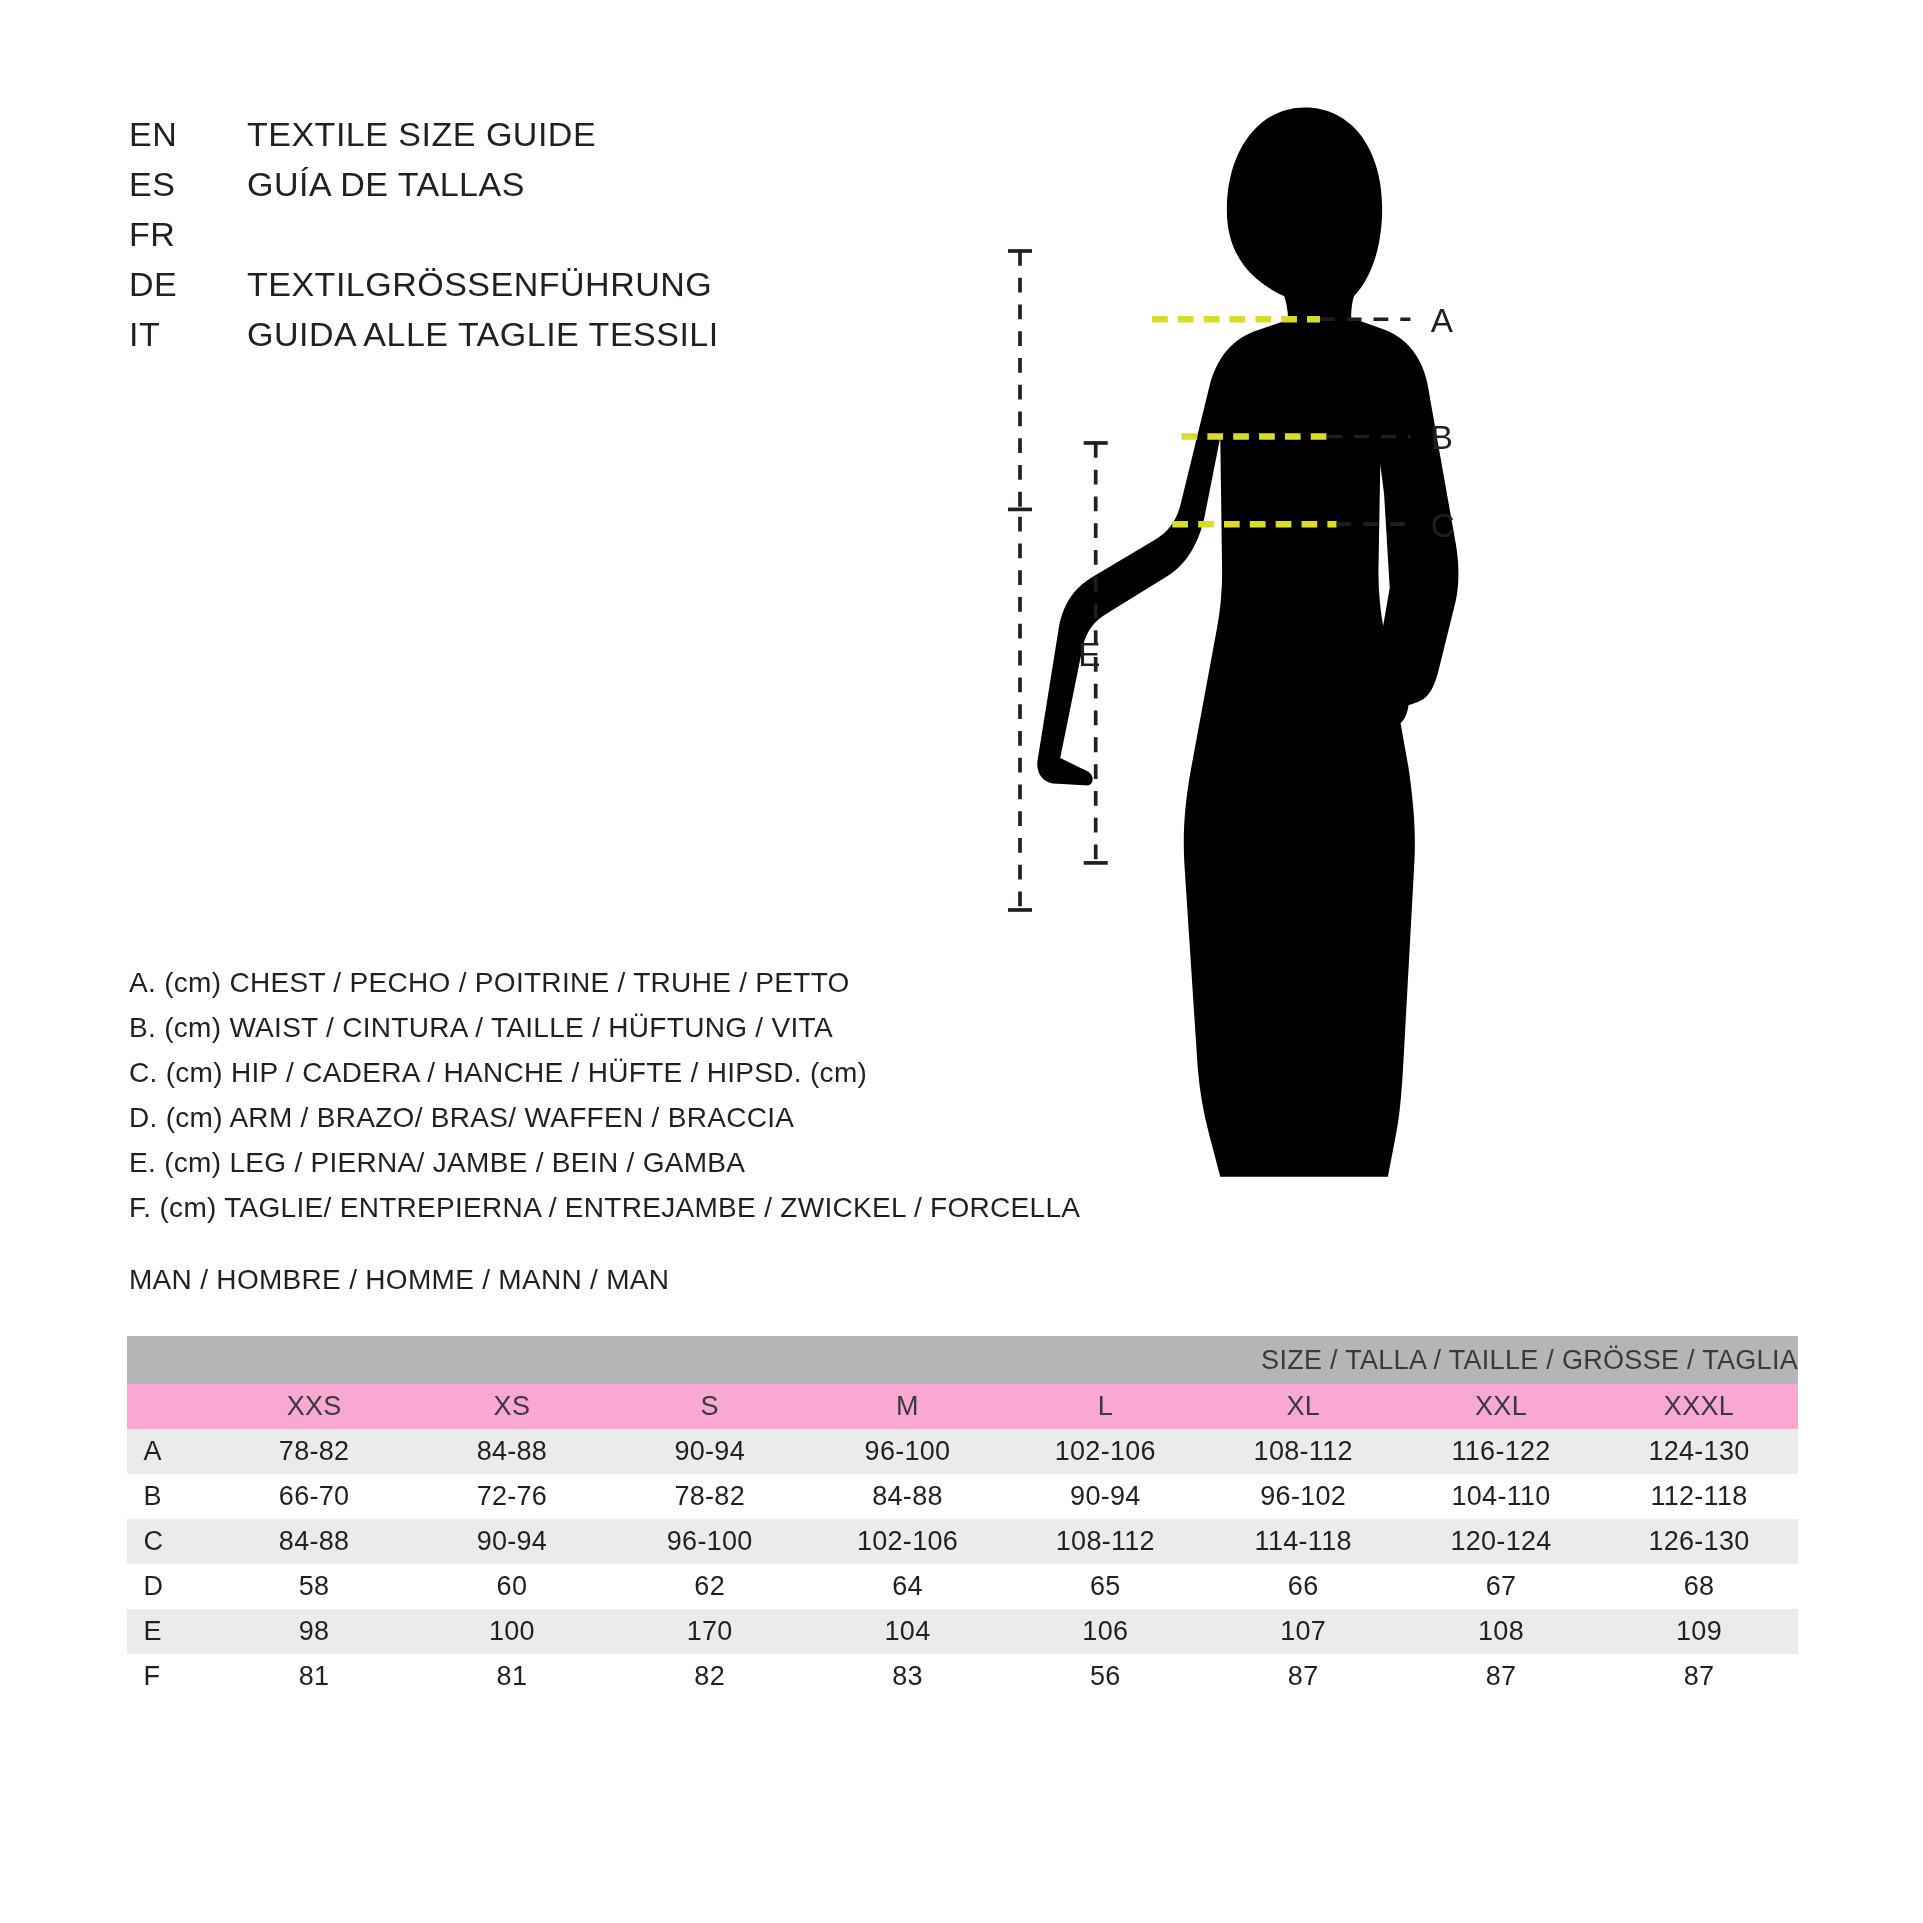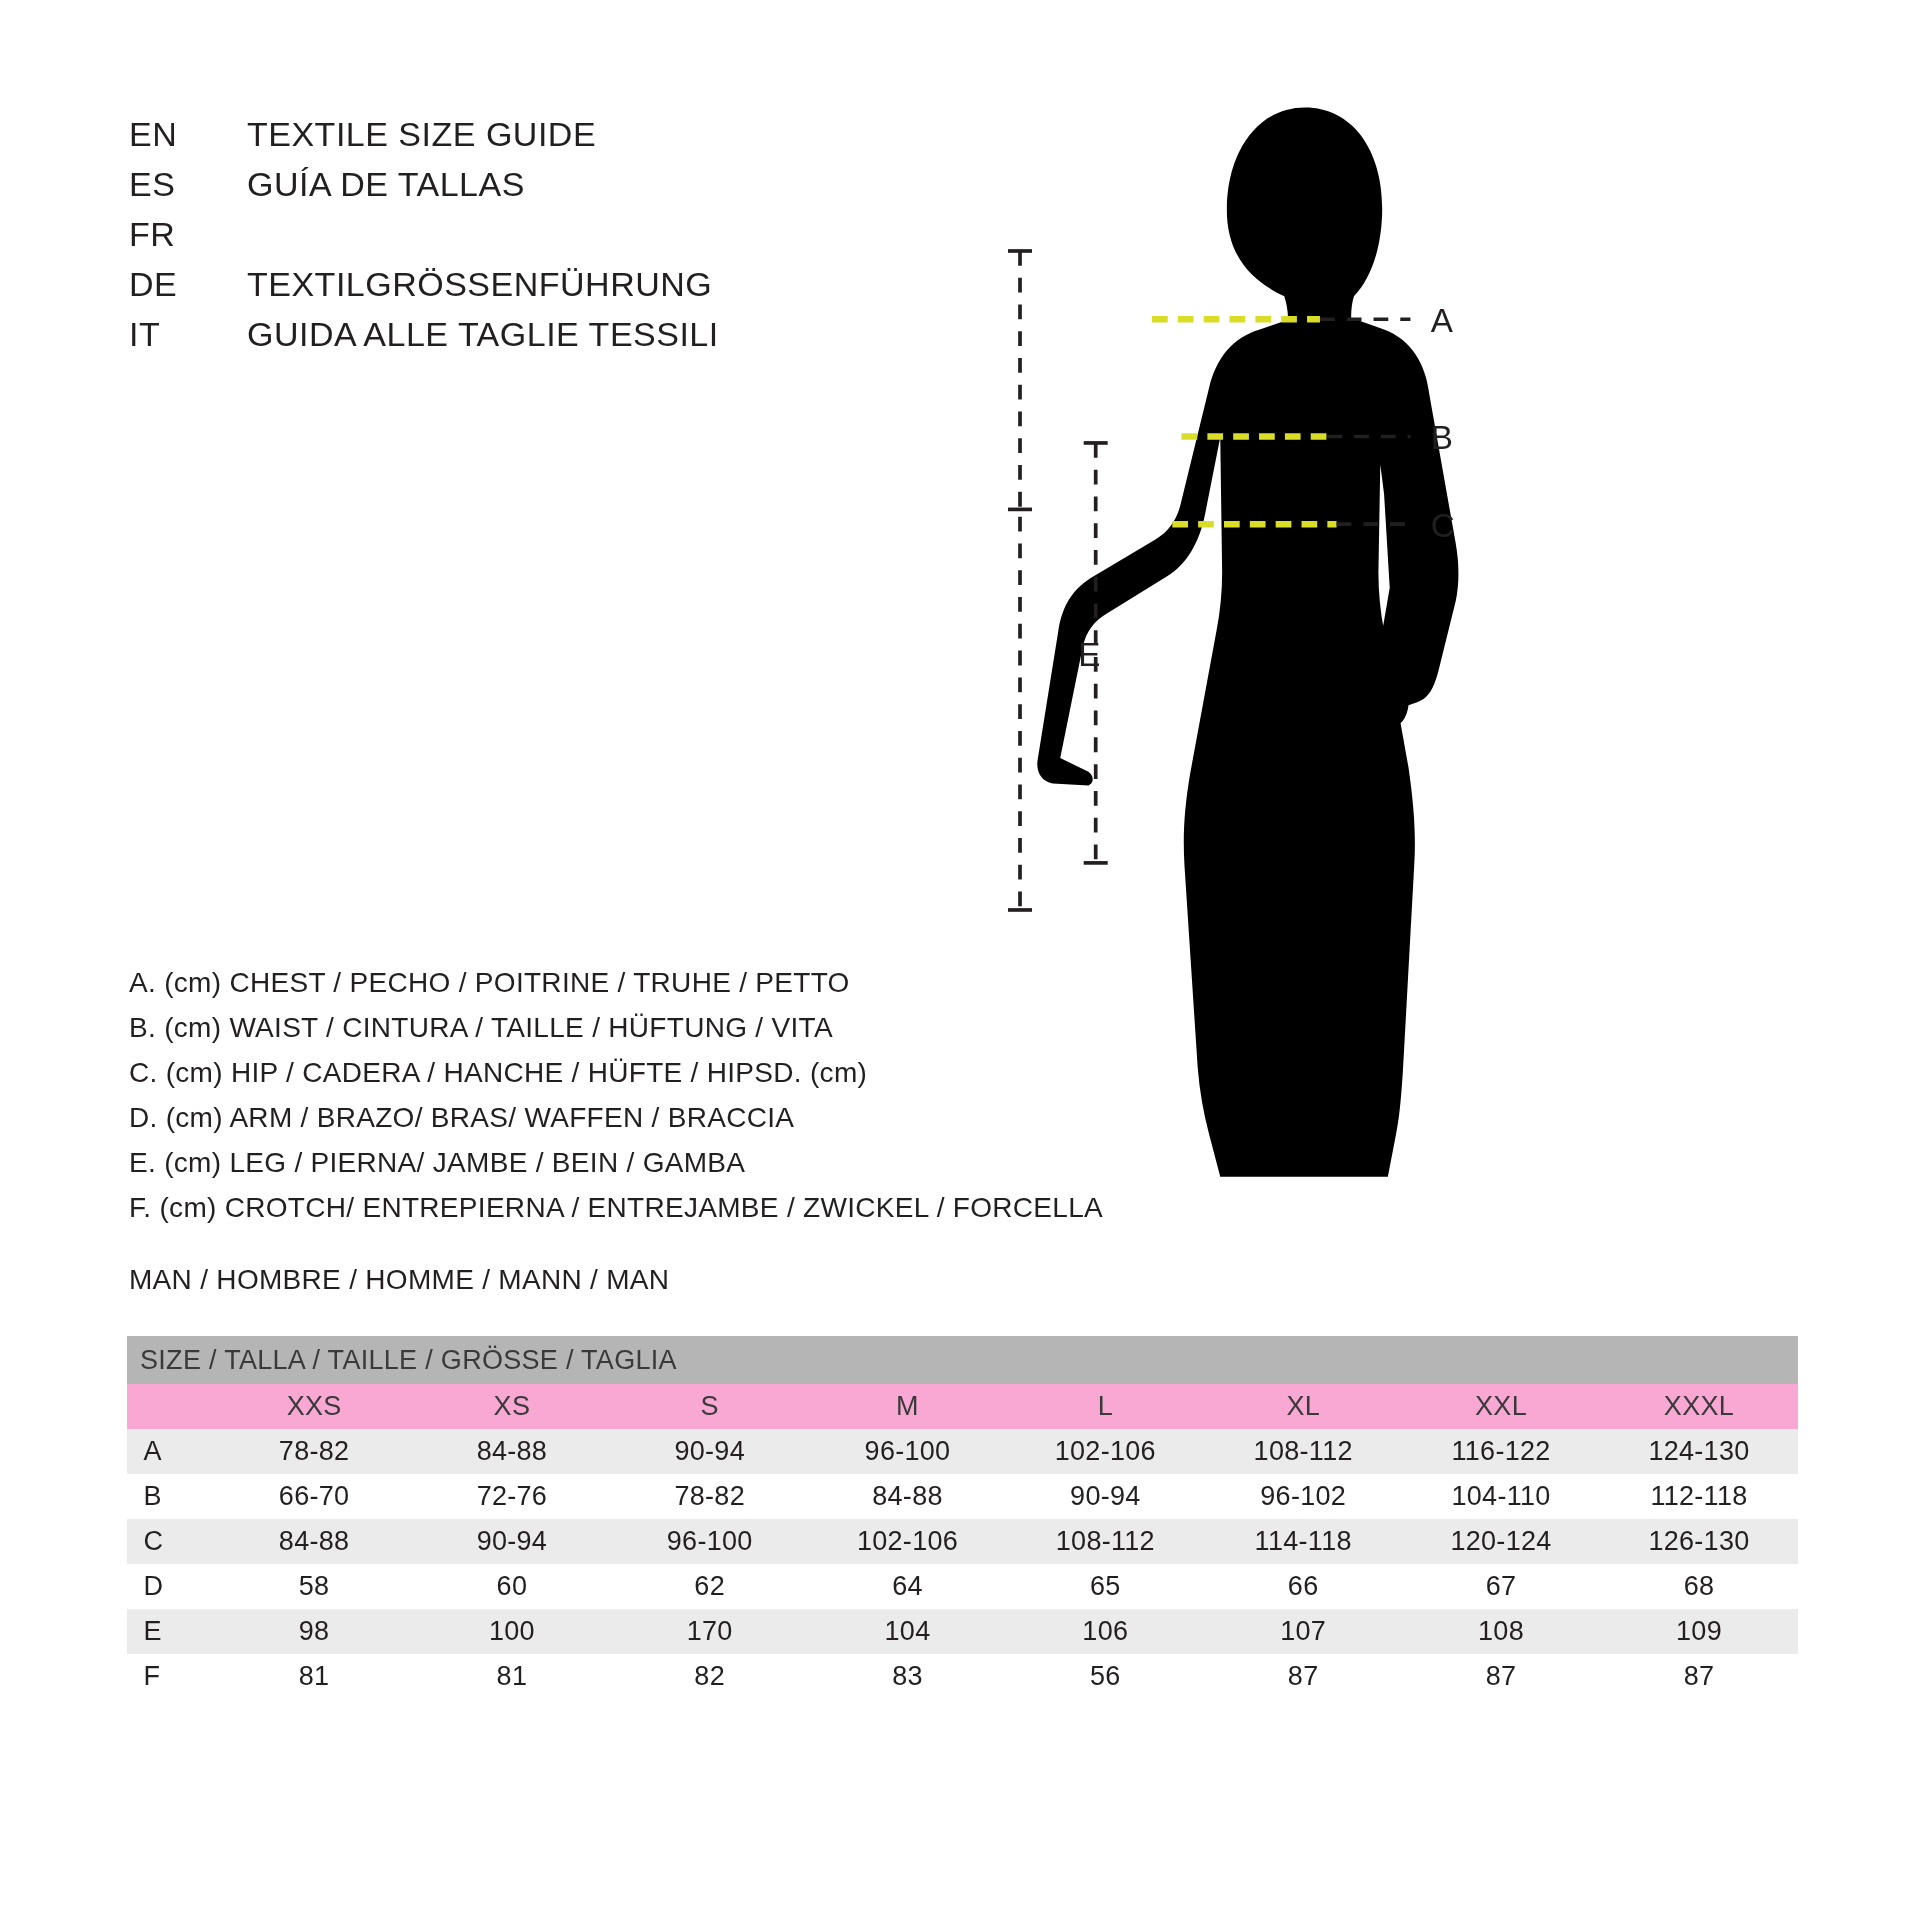--- a/index.html
+++ b/index.html
@@ -89,21 +89,21 @@
     letter-spacing: 0.3px;
   }
   #size-table .rowhead {
     width: 72px;
     text-align: left;
     padding-left: 16.6px;
     color: #231f20;
   }
   #size-table tr.header-band td {
     background: #b5b5b5;
-    text-align: left;
+    text-align: right;
     padding-left: 13px;
     height: 48px;
     font-size: 27px;
     color: #3a3a3a;
   }
   #size-table tr.band-gray td {
     background: #ebebeb;
   }
   #size-table tr.band-white td {
     background: #ffffff;
@@ -227,21 +227,21 @@
     <text x="-52" y="648" font-family="Liberation Sans, sans-serif" font-size="36" fill="#231f20">F</text>
   </svg>
 </div>
 
 <div id="legend-block">
   <div class="legend-row">A. (cm) CHEST / PECHO / POITRINE / TRUHE / PETTO</div>
   <div class="legend-row">B. (cm) WAIST / CINTURA / TAILLE / HÜFTUNG / VITA</div>
   <div class="legend-row">C. (cm) HIP / CADERA / HANCHE / HÜFTE / HIPSD. (cm)</div>
   <div class="legend-row">D. (cm) ARM / BRAZO/ BRAS/ WAFFEN / BRACCIA</div>
   <div class="legend-row">E. (cm) LEG / PIERNA/ JAMBE / BEIN / GAMBA</div>
-  <div class="legend-row">F. (cm) CROTCH/ ENTREPIERNA / ENTREJAMBE / ZWICKEL / FORCELLA</div>
+  <div class="legend-row">F. (cm) TAGLIE/ ENTREPIERNA / ENTREJAMBE / ZWICKEL / FORCELLA</div>
 </div>
 <div id="gender-label">MAN / HOMBRE / HOMME / MANN / MAN</div>
 
 <table id="size-table">
   <tbody>
     <tr class="header-band">
       <td colspan="9">SIZE / TALLA / TAILLE / GRÖSSE / TAGLIA</td>
     </tr>
     <tr class="colhead">
       <td class="rowhead"></td>

